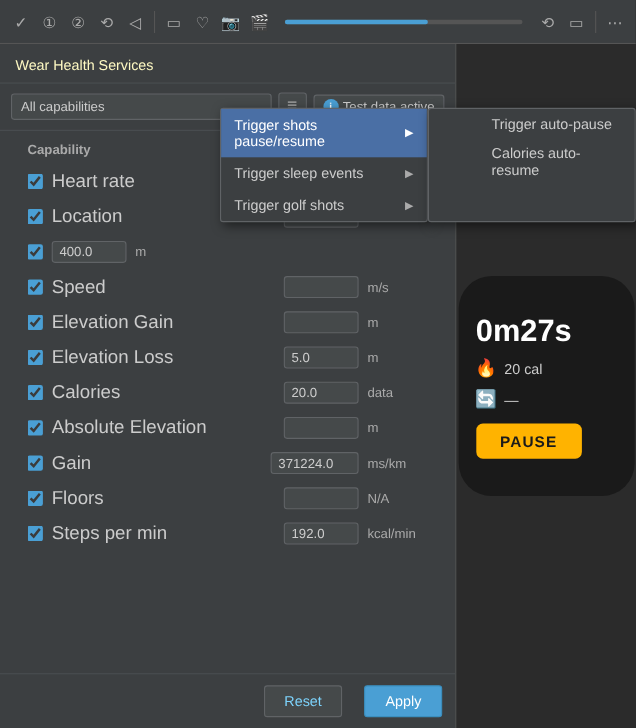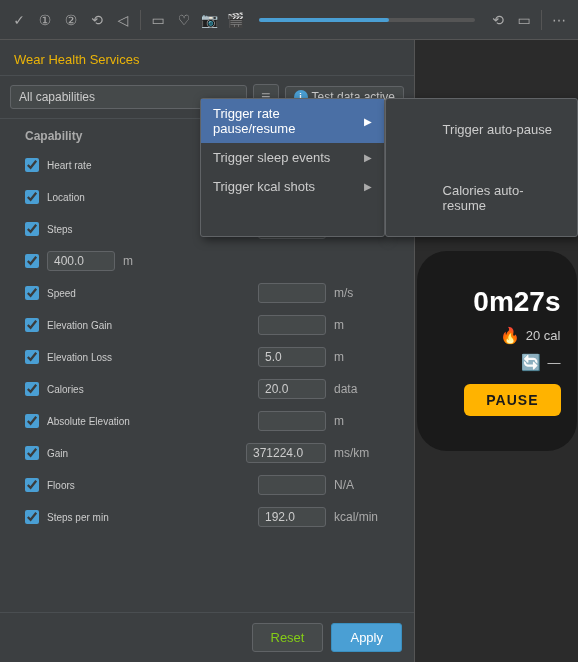--- a/index.html
+++ b/index.html
@@ -59,21 +59,21 @@
       width: 415px;
       background: #3c3f41;
       display: flex;
       flex-direction: column;
       border-right: 1px solid #555;
     }
 
     .panel-title {
       padding: 12px 14px 8px;
       font-size: 13px;
-      color: #eab308;
+      color: #fef9c3;
       border-bottom: 1px solid #4a4e51;
     }
 
     
     .capability-toolbar {
       display: flex;
       align-items: center;
       padding: 8px 10px;
       gap: 6px;
       border-bottom: 1px solid #4a4e51;
@@ -142,21 +142,21 @@
       min-height: 32px;
     }
     .cap-checkbox {
       width: 14px; height: 14px;
       accent-color: #4a9fd4;
       cursor: pointer;
       flex-shrink: 0;
     }
     .cap-name {
       flex: 1;
-      font-size: 10px;
+      font-size: 17px;
       color: #ccc;
     }
     .cap-input {
       width: 68px;
       background: #45494a;
       border: 1px solid #606366;
       color: #ccc;
       padding: 2px 6px;
       border-radius: 3px;
       font-size: 12px;
@@ -177,46 +177,47 @@
     }
     .btn {
       padding: 6px 18px;
       border-radius: 3px;
       font-size: 13px;
       cursor: pointer;
       border: 1px solid #606366;
     }
     .btn-reset {
       background: #45494a;
-      color: #84cc16;
+      color: #7dd3fc;
     }
     .btn-apply {
       background: #4a9fd4;
       color: white;
       border-color: #3a8fbf;
+      margin-left: 12px;
     }
 
     
     .right-panel {
       flex: 1;
       background: #2b2b2b;
       display: flex;
       flex-direction: column;
       align-items: center;
       justify-content: center;
       position: relative;
     }
     .watch-face {
       width: 160px;
       height: 200px;
       background: #1a1a1a;
       border-radius: 30px;
       display: flex;
       flex-direction: column;
-      align-items: flex-end;
+      align-items: flex-start;
       justify-content: center;
       gap: 8px;
       padding: 16px;
     }
     .watch-time {
       font-size: 28px;
       font-weight: bold;
       color: white;
     }
     .watch-stat {
@@ -272,21 +273,21 @@
     .dropdown-item.active .arrow { color: white; }
     .dropdown-submenu {
       background: #3c3f41;
       border: 1px solid #606366;
       border-radius: 3px;
       min-width: 160px;
       box-shadow: 3px 3px 10px rgba(0,0,0,0.5);
       margin-top: 0;
     }
     .submenu-item {
-      padding: 23px 12px;
+      padding: 6px 12px;
       cursor: pointer;
       font-size: 13px;
       color: #ccc;
       margin-left: 45px;
     }
   </style>
 </head>
 <body>
 
 <div class="toolbar">
@@ -335,26 +336,20 @@
         <span class="cap-unit">bpm</span>
       </div>
 
       <div class="cap-row">
         <input type="checkbox" class="cap-checkbox" checked="" style="">
         <span class="cap-name">Location</span>
         <input class="cap-input" type="text" value="" style="">
         <span class="cap-unit"></span>
       </div>
 
-      <div class="cap-row">
-        <input type="checkbox" class="cap-checkbox" checked="" style="">
-        <span class="cap-name">Steps</span>
-        <input class="cap-input" type="text" value="576.0" style="">
-        <span class="cap-unit">steps</span>
-      </div>
 
       <div class="cap-row">
         <input type="checkbox" class="cap-checkbox" checked="" style="">
         <input class="cap-input" type="text" value="400.0" style="">
         <span class="cap-unit">m</span>
       </div>
 
       <div class="cap-row">
         <input type="checkbox" class="cap-checkbox" checked="" style="">
         <span class="cap-name">Speed</span>
@@ -430,29 +425,29 @@
         <span>—</span>
       </div>
       <div class="watch-pause-btn">PAUSE</div>
     </div>
   </div>
 </div>
 
 <div class="dropdown-overlay">
   <div class="dropdown-menu">
     <div class="dropdown-item active">
-      <span>Trigger rate pause/resume</span>
+      <span>Trigger shots pause/resume</span>
       <span class="arrow">▶</span>
     </div>
     <div class="dropdown-item">
       <span>Trigger sleep events</span>
       <span class="arrow">▶</span>
     </div>
     <div class="dropdown-item">
-      <span>Trigger kcal shots</span>
+      <span>Trigger golf shots</span>
       <span class="arrow">▶</span>
     </div>
   </div>
   <div class="dropdown-submenu">
     <div class="submenu-item">Trigger auto-pause</div>
     <div class="submenu-item">Calories auto-resume</div>
   </div>
 </div>
 
 </body></html>

